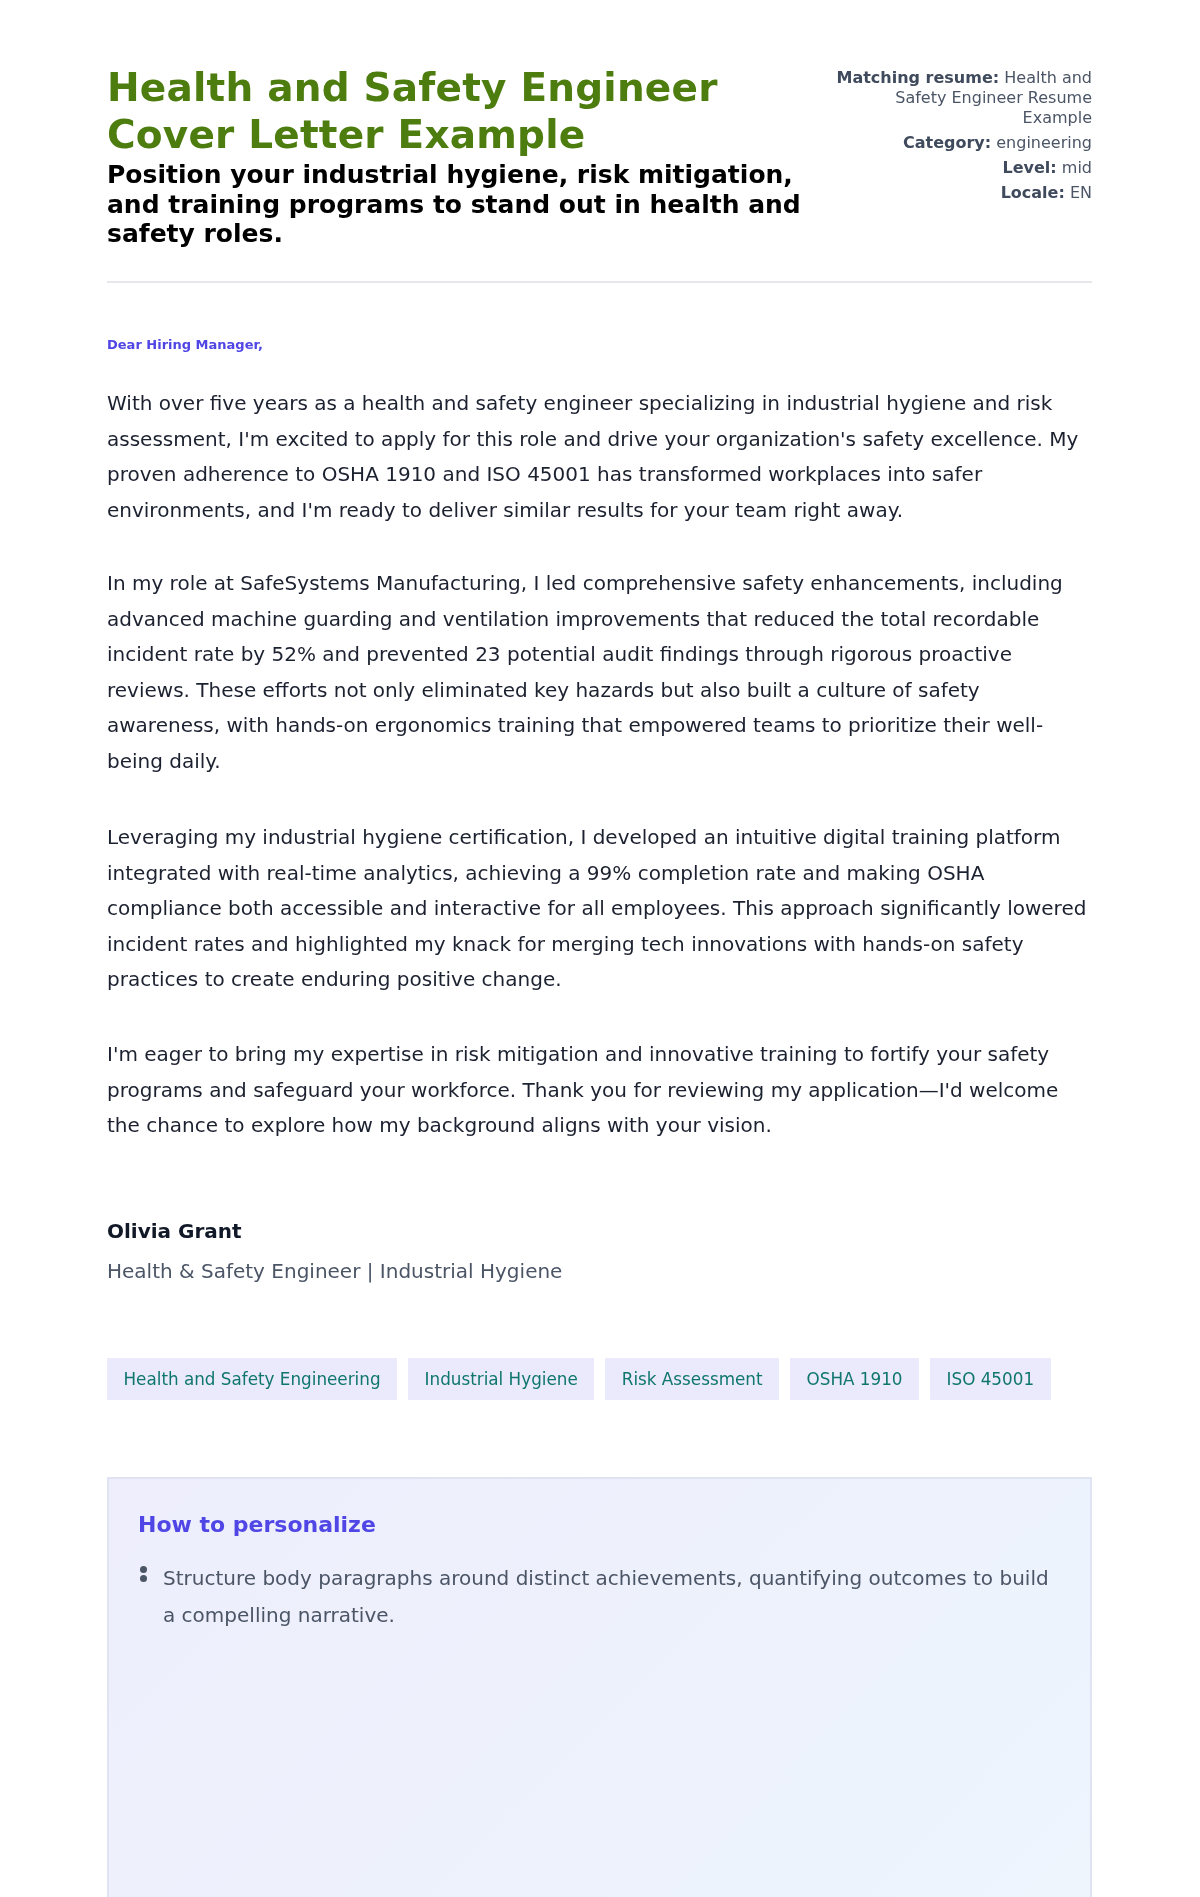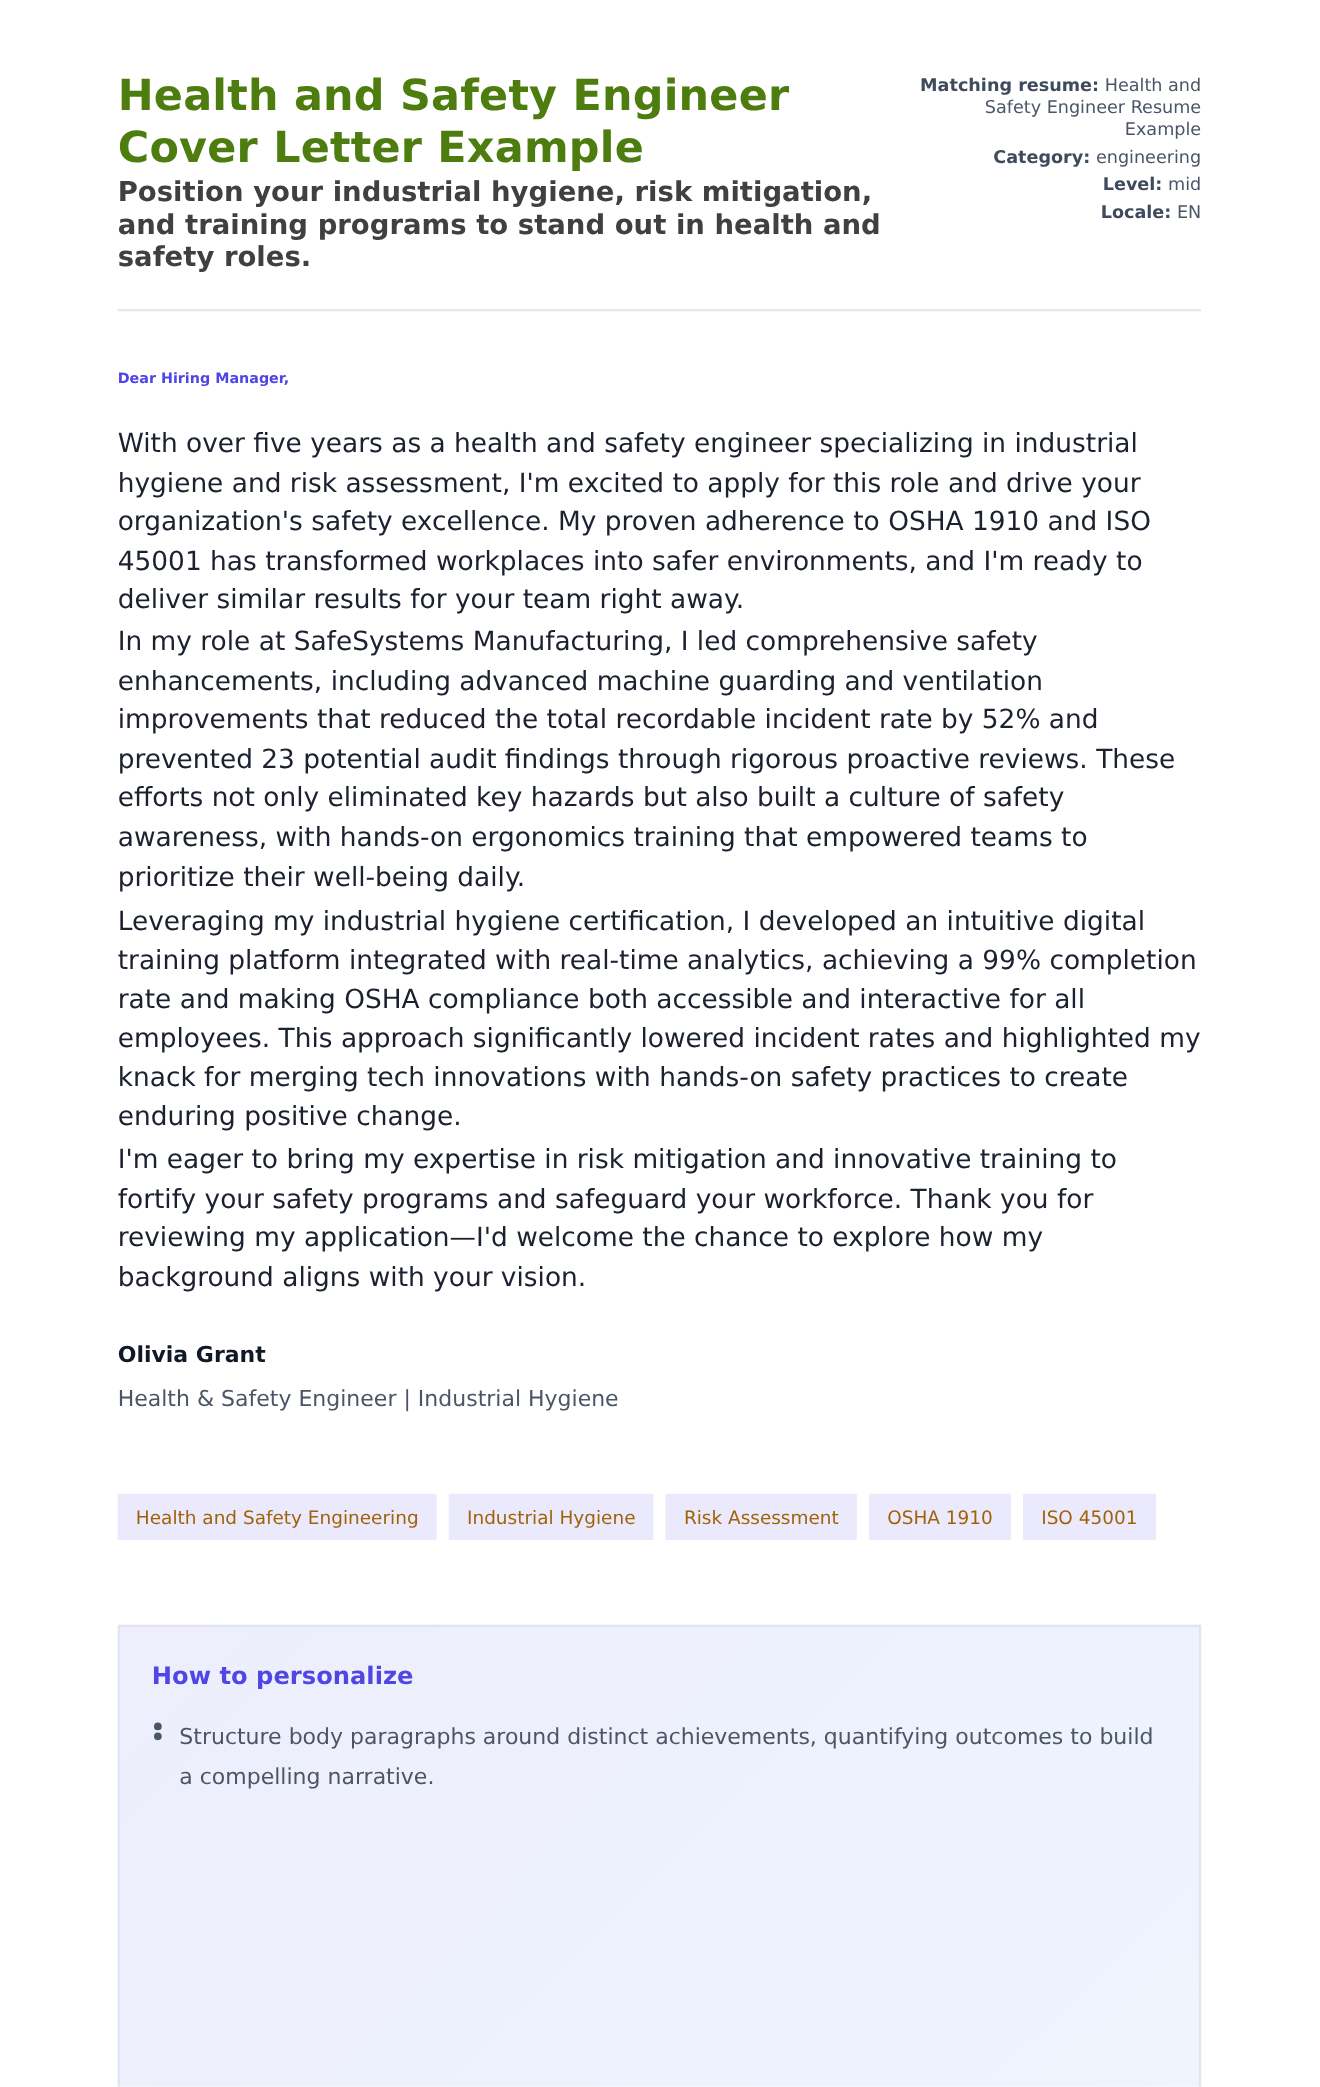--- a/index.html
+++ b/index.html
@@ -34,21 +34,21 @@
       font-weight: bold;
       line-height: 47px;
       color: #4d7c0f;
       letter-spacing: 0.2px;
     }
     .subtitle {
       margin-top: 2px;
       font-size: 25px;
       font-weight: bold;
       line-height: 29.5px;
-      color: #404040;
+      color: #000000;
     }
     .meta {
       position: absolute;
       right: 0; top: 4px;
       width: 265px;
       text-align: right;
       font-size: 16px;
       line-height: 20px;
       color: #4b5566;
     }
@@ -66,21 +66,21 @@
       left: 0; top: 332px;
       font-size: 13px;
       font-weight: bold;
       color: #4f46e5;
       line-height: 26px;
     }
     .body-para {
       position: absolute;
       left: 0;
       width: 985px;
-      font-size: 24px;
+      font-size: 20px;
       line-height: 35.6px;
       color: #1c2130;
     }
     .p1 { top: 386px; }
     .p2 { top: 566px; }
     .p3 { top: 820px; }
     .p4 { top: 1037px; }
     .sig-name {
       position: absolute;
       left: 0; top: 1218px;
@@ -100,21 +100,21 @@
     .tags {
       position: absolute;
       left: 0; top: 1358px;
       display: flex;
       gap: 11px;
     }
     .tag {
       height: 42px;
       padding: 0 16.5px;
       background: #ebeafc;
-      color: #a16207;
+      color: #0f766e;
       font-size: 16.8px;
       line-height: 42px;
       white-space: nowrap;
       border-radius: 1px;
     }
     
     .tips {
       position: absolute;
       left: 0; top: 1477px;
       width: 985px; height: 444px;

